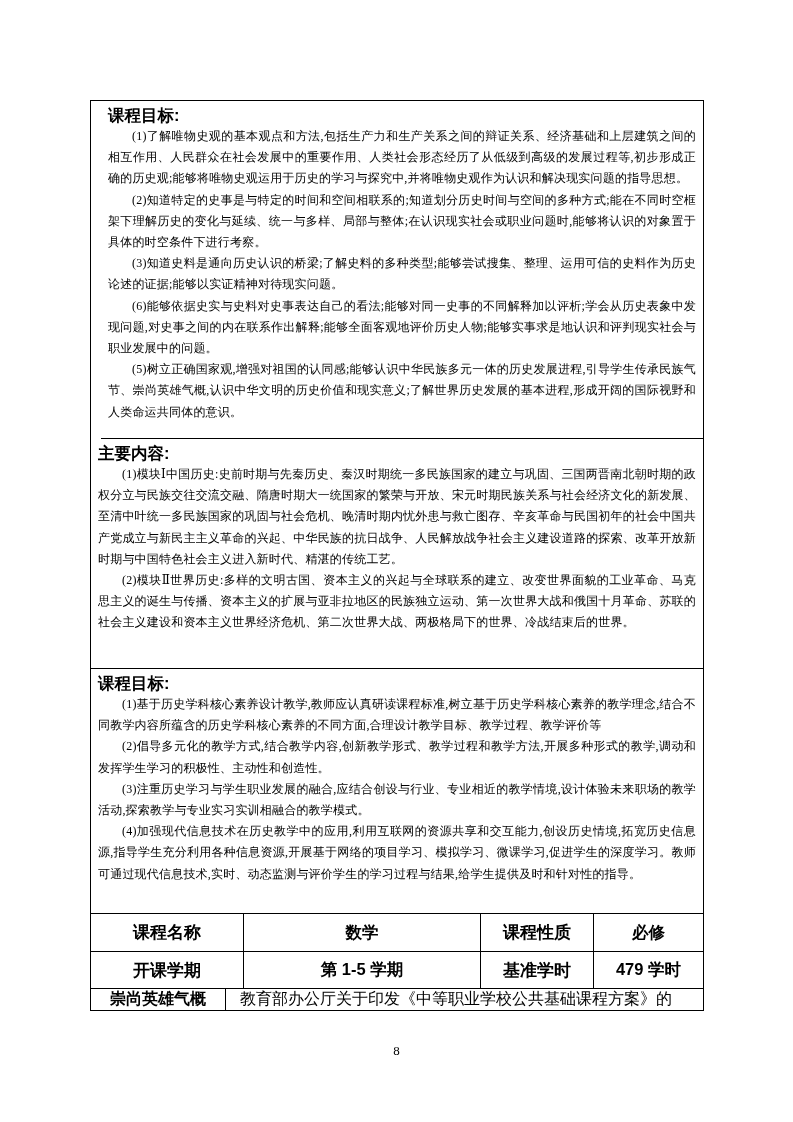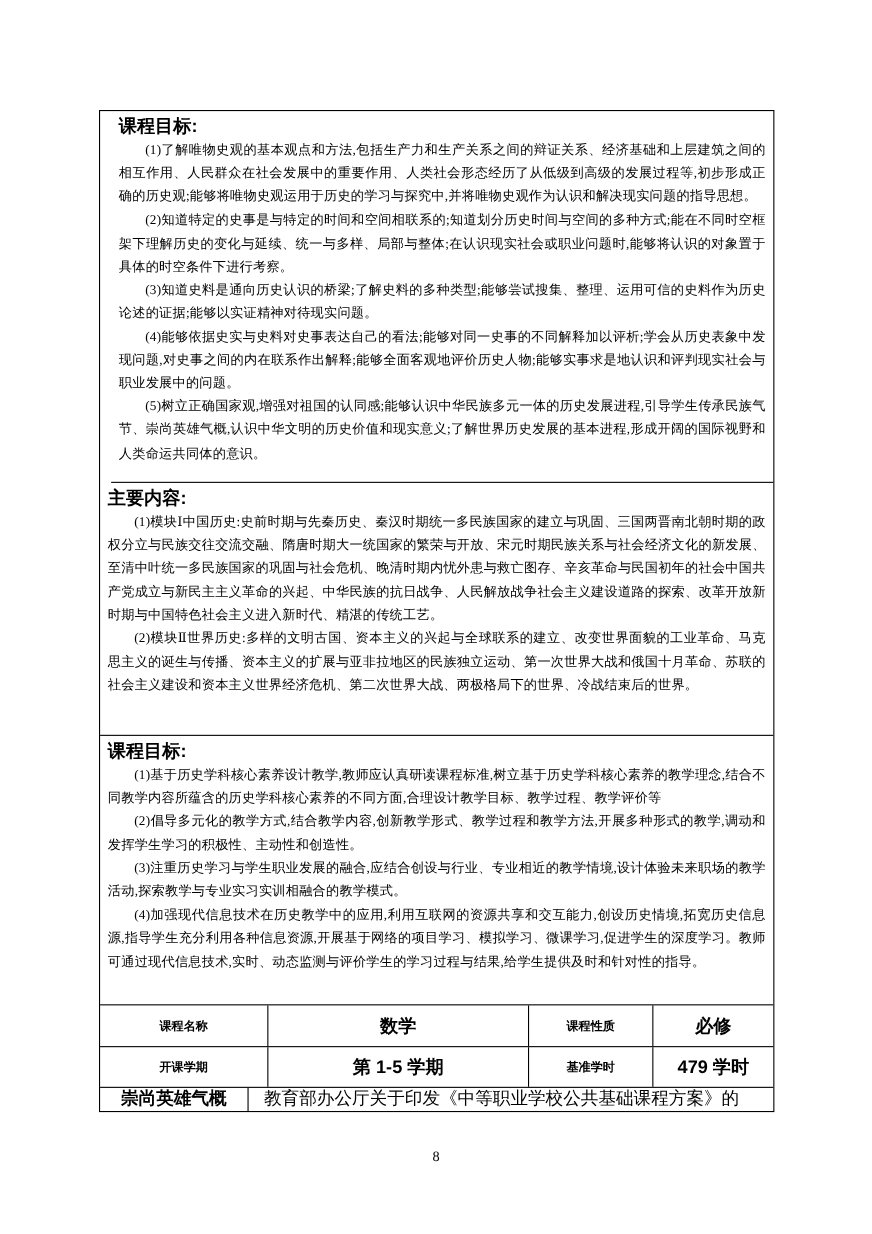--- a/index.html
+++ b/index.html
@@ -51,21 +51,21 @@
     display: flex;
     align-items: center;
     justify-content: center;
     overflow: hidden;
     padding: 2px 4px;
   }
   .cell + .cell { border-left: 1.5px solid #000; }
   .cell.hd {
     font-family: "Liberation Sans", "DejaVu Sans", sans-serif;
     font-weight: bold;
-    font-size: 11px;
+    font-size: 17px;
   }
   .cell.val {
     font-family: "Liberation Sans", "DejaVu Sans", sans-serif;
     font-weight: bold;
     font-size: 16.5px;
   }
   .cell.val-text {
     justify-content: flex-start;
     font-family: "Liberation Serif", "DejaVu Serif", serif;
     font-weight: normal;
@@ -87,21 +87,21 @@
 <body>
 
 <div class="page">
   <div class="sheet">
 
     <section class="block" style="height:338px;margin-left:10px;">
       <h3 class="block-title">课程目标:</h3>
       <p class="para">(1)了解唯物史观的基本观点和方法,包括生产力和生产关系之间的辩证关系、经济基础和上层建筑之间的相互作用、人民群众在社会发展中的重要作用、人类社会形态经历了从低级到高级的发展过程等,初步形成正确的历史观;能够将唯物史观运用于历史的学习与探究中,并将唯物史观作为认识和解决现实问题的指导思想。</p>
       <p class="para">(2)知道特定的史事是与特定的时间和空间相联系的;知道划分历史时间与空间的多种方式;能在不同时空框架下理解历史的变化与延续、统一与多样、局部与整体;在认识现实社会或职业问题时,能够将认识的对象置于具体的时空条件下进行考察。</p>
       <p class="para">(3)知道史料是通向历史认识的桥梁;了解史料的多种类型;能够尝试搜集、整理、运用可信的史料作为历史论述的证据;能够以实证精神对待现实问题。</p>
-      <p class="para">(4)能够依据史实与史料对史事表达自己的看法;能够对同一史事的不同解释加以评析;学会从历史表象中发现问题,对史事之间的内在联系作出解释;能够全面客观地评价历史人物;能够实事求是地认识和评判现实社会与职业发展中的问题。</p>
+      <p class="para">(6)能够依据史实与史料对史事表达自己的看法;能够对同一史事的不同解释加以评析;学会从历史表象中发现问题,对史事之间的内在联系作出解释;能够全面客观地评价历史人物;能够实事求是地认识和评判现实社会与职业发展中的问题。</p>
       <p class="para">(5)树立正确国家观,增强对祖国的认同感;能够认识中华民族多元一体的历史发展进程,引导学生传承民族气节、崇尚英雄气概,认识中华文明的历史价值和现实意义;了解世界历史发展的基本进程,形成开阔的国际视野和人类命运共同体的意识。</p>
     </section>
 
     <section class="block" style="height:230px;">
       <h3 class="block-title">主要内容:</h3>
       <p class="para">(1)模块Ⅰ中国历史:史前时期与先秦历史、秦汉时期统一多民族国家的建立与巩固、三国两晋南北朝时期的政权分立与民族交往交流交融、隋唐时期大一统国家的繁荣与开放、宋元时期民族关系与社会经济文化的新发展、至清中叶统一多民族国家的巩固与社会危机、晚清时期内忧外患与救亡图存、辛亥革命与民国初年的社会中国共产党成立与新民主主义革命的兴起、中华民族的抗日战争、人民解放战争社会主义建设道路的探索、改革开放新时期与中国特色社会主义进入新时代、精湛的传统工艺。</p>
       <p class="para">(2)模块Ⅱ世界历史:多样的文明古国、资本主义的兴起与全球联系的建立、改变世界面貌的工业革命、马克思主义的诞生与传播、资本主义的扩展与亚非拉地区的民族独立运动、第一次世界大战和俄国十月革命、苏联的社会主义建设和资本主义世界经济危机、第二次世界大战、两极格局下的世界、冷战结束后的世界。</p>
     </section>
 
     <section class="block" style="height:244px; border-bottom:none;">

